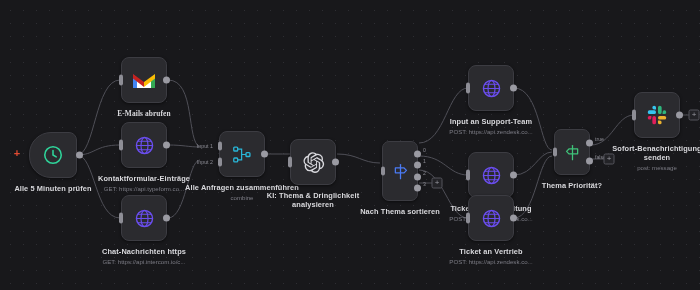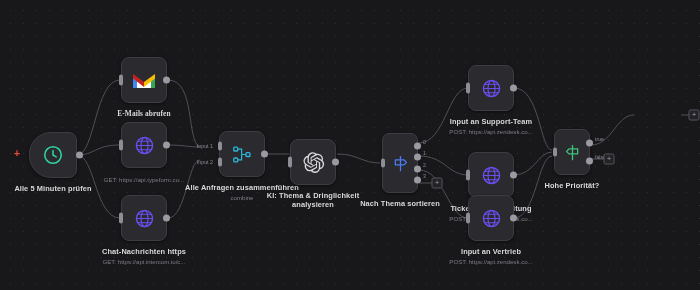--- a/index.html
+++ b/index.html
@@ -135,20 +135,21 @@
     <div class="box">
       <div class="port in"></div>
       <svg width="21" height="21" viewBox="0 0 24 24">
         <circle cx="12" cy="12" r="9.2" fill="none" stroke="#6b4ef0" stroke-width="1.6"></circle>
         <ellipse cx="12" cy="12" rx="4" ry="9.2" fill="none" stroke="#6b4ef0" stroke-width="1.3"></ellipse>
         <path d="M2.8 12 L21.2 12 M4.3 7.2 L19.7 7.2 M4.3 16.8 L19.7 16.8" stroke="#6b4ef0" stroke-width="1.2" fill="none"></path>
       </svg>
       <div class="port out"></div>
     </div>
     <div class="label">
+      <span>Kontaktformular-Einträge</span>
       <span class="sub">GET: https://api.typeform.co...</span>
     </div>
   </div>
 
   <div class="node" style="left:144px;top:218px;">
     <div class="box">
       <div class="port in"></div>
       <svg width="21" height="21" viewBox="0 0 24 24">
         <circle cx="12" cy="12" r="9.2" fill="none" stroke="#6b4ef0" stroke-width="1.6"></circle>
         <ellipse cx="12" cy="12" rx="4" ry="9.2" fill="none" stroke="#6b4ef0" stroke-width="1.3"></ellipse>
@@ -186,21 +187,21 @@
     <div class="box">
       <div class="port in"></div>
       <svg width="23" height="23" viewBox="0 0 24 24">
         <path d="M21.6 10a5.4 5.4 0 0 0-.46-4.43 5.44 5.44 0 0 0-5.87-2.62A5.42 5.42 0 0 0 11.2 1.2a5.45 5.45 0 0 0-5.2 3.78 5.4 5.4 0 0 0-3.6 2.62 5.45 5.45 0 0 0 .67 6.39A5.4 5.4 0 0 0 3.53 18.4a5.44 5.44 0 0 0 5.87 2.62 5.4 5.4 0 0 0 4.07 1.82 5.45 5.45 0 0 0 5.2-3.78 5.4 5.4 0 0 0 3.6-2.62A5.45 5.45 0 0 0 21.6 10Zm-8.1 11.35a4.05 4.05 0 0 1-2.6-.94l.13-.07 4.33-2.5a.7.7 0 0 0 .35-.61v-6.1l1.83 1.06a.07.07 0 0 1 .04.05v5.05a4.07 4.07 0 0 1-4.08 4.06ZM4.74 17.6a4.03 4.03 0 0 1-.49-2.72l.13.08 4.33 2.5a.7.7 0 0 0 .71 0l5.29-3.05v2.11a.07.07 0 0 1-.03.06l-4.38 2.52a4.08 4.08 0 0 1-5.56-1.49ZM3.6 8.32a4.04 4.04 0 0 1 2.12-1.78v5.14a.7.7 0 0 0 .35.6l5.28 3.05-1.83 1.06a.07.07 0 0 1-.06 0L5.03 13.85A4.07 4.07 0 0 1 3.6 8.32Zm15.04 3.5-5.29-3.06 1.83-1.05a.07.07 0 0 1 .07 0l4.38 2.53a4.06 4.06 0 0 1-.63 7.32v-5.14a.7.7 0 0 0-.36-.6Zm1.82-2.74-.13-.08-4.32-2.52a.7.7 0 0 0-.71 0L10 9.53V7.42a.07.07 0 0 1 .03-.06l4.38-2.52a4.07 4.07 0 0 1 6.05 4.21ZM9.01 12.84l-1.83-1.05a.07.07 0 0 1-.04-.06V6.69a4.07 4.07 0 0 1 6.67-3.12l-.13.07-4.33 2.5a.7.7 0 0 0-.35.61l-.01 6.09Zm1-2.14 2.36-1.36 2.36 1.36v2.72l-2.36 1.36-2.36-1.36V10.7Z" fill="#d9d9de"></path>
       </svg>
       <div class="port out"></div>
     </div>
     <div class="label wrap">KI: Thema &amp; Dringlichkeit analysieren</div>
   </div>
 
-  <div class="node" style="left:400px;top:163px;">
+  <div class="node" style="left:400px;top:171px;">
     <div class="box tall">
       <div class="inport" style="top:50%;"></div>
       <svg width="19" height="19" viewBox="0 0 24 24">
         <path d="M12 3.2 L12 21" stroke="#4b7bf5" stroke-width="1.6" fill="none" stroke-linecap="round"></path>
         <path d="M5.5 7.5 L16.5 7.5 L19.5 10.6 L16.5 13.7 L5.5 13.7 Z" fill="none" stroke="#4b7bf5" stroke-width="1.6" stroke-linejoin="round"></path>
       </svg>
       <div class="pport" style="top:20%;">
           <span class="pnum">0</span>
         </div>
       <div class="pport" style="top:40%;">
@@ -254,40 +255,56 @@
     <div class="box">
       <div class="port in"></div>
       <svg width="21" height="21" viewBox="0 0 24 24">
         <circle cx="12" cy="12" r="9.2" fill="none" stroke="#6b4ef0" stroke-width="1.6"></circle>
         <ellipse cx="12" cy="12" rx="4" ry="9.2" fill="none" stroke="#6b4ef0" stroke-width="1.3"></ellipse>
         <path d="M2.8 12 L21.2 12 M4.3 7.2 L19.7 7.2 M4.3 16.8 L19.7 16.8" stroke="#6b4ef0" stroke-width="1.2" fill="none"></path>
       </svg>
       <div class="port out"></div>
     </div>
     <div class="label">
-      <span>Input an Vertrieb</span>
+      <span>Ticket an Vertrieb</span>
       <span class="sub">POST: https://api.zendesk.co...</span>
     </div>
   </div>
 
   <div class="node" style="left:572px;top:152px;">
     <div class="box cond">
       <div class="inport" style="top:50%;"></div>
       <svg width="19" height="19" viewBox="0 0 24 24">
         <path d="M12 3.2 L12 21" stroke="#3fc47a" stroke-width="1.6" fill="none" stroke-linecap="round"></path>
         <path d="M18.5 7.5 L7.5 7.5 L4.5 10.6 L7.5 13.7 L18.5 13.7 Z" fill="none" stroke="#3fc47a" stroke-width="1.6" stroke-linejoin="round"></path>
       </svg>
       <div class="pport" style="top:30%;">
           <span class="pnum tf">true</span>
         </div>
       <div class="pport" style="top:70%;">
           <span class="pnum tf">false</span>
         </div>
     </div>
-    <div class="label">Hohe Priorität?</div>
+    <div class="label">Thema Priorität?</div>
   </div>
 
   <div class="plus" style="left:609px;top:159px;">+</div>
 
+  <div class="node" style="left:657px;top:115px;">
+    <div class="box">
+      <div class="port in"></div>
+      <svg width="21" height="21" viewBox="0 0 24 24">
+        <path d="M5.04 14.6a2.1 2.1 0 1 1-2.1-2.1h2.1v2.1Zm1.06 0a2.1 2.1 0 0 1 4.2 0v5.26a2.1 2.1 0 0 1-4.2 0V14.6Z" fill="#e01e5a"></path>
+        <path d="M8.2 5a2.1 2.1 0 1 1 2.1-2.1v2.1H8.2Zm0 1.07a2.1 2.1 0 0 1 0 4.2H2.94a2.1 2.1 0 0 1 0-4.2H8.2Z" fill="#36c5f0"></path>
+        <path d="M17.8 8.17a2.1 2.1 0 1 1 2.1 2.1h-2.1v-2.1Zm-1.06 0a2.1 2.1 0 0 1-4.2 0V2.9a2.1 2.1 0 0 1 4.2 0v5.27Z" fill="#2eb67d"></path>
+        <path d="M14.64 17.77a2.1 2.1 0 1 1-2.1 2.1v-2.1h2.1Zm0-1.06a2.1 2.1 0 0 1 0-4.2h5.27a2.1 2.1 0 0 1 0 4.2h-5.27Z" fill="#ecb22e"></path>
+      </svg>
+      <div class="port out"></div>
+    </div>
+    <div class="label wrap" style="width:96px;">
+      <span>Sofort-Benachrichtigung senden</span>
+      <span class="sub">post: message</span>
+    </div>
+  </div>
 
   <div class="plus" style="left:694px;top:115px;">+</div>
 
 </div>
 
 </body></html>

